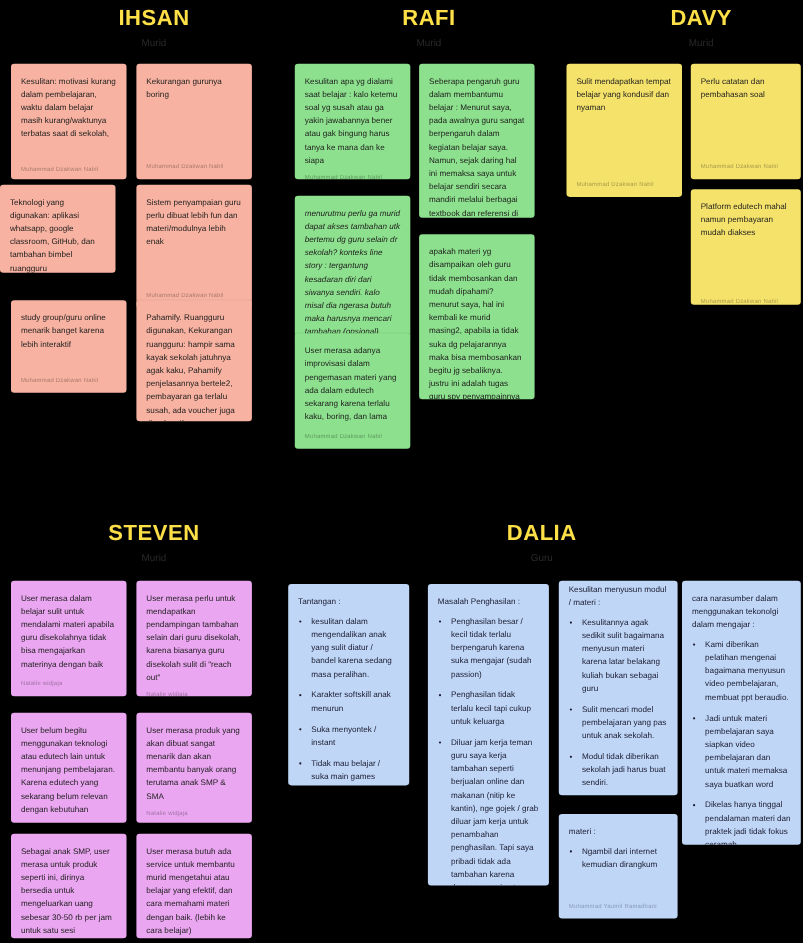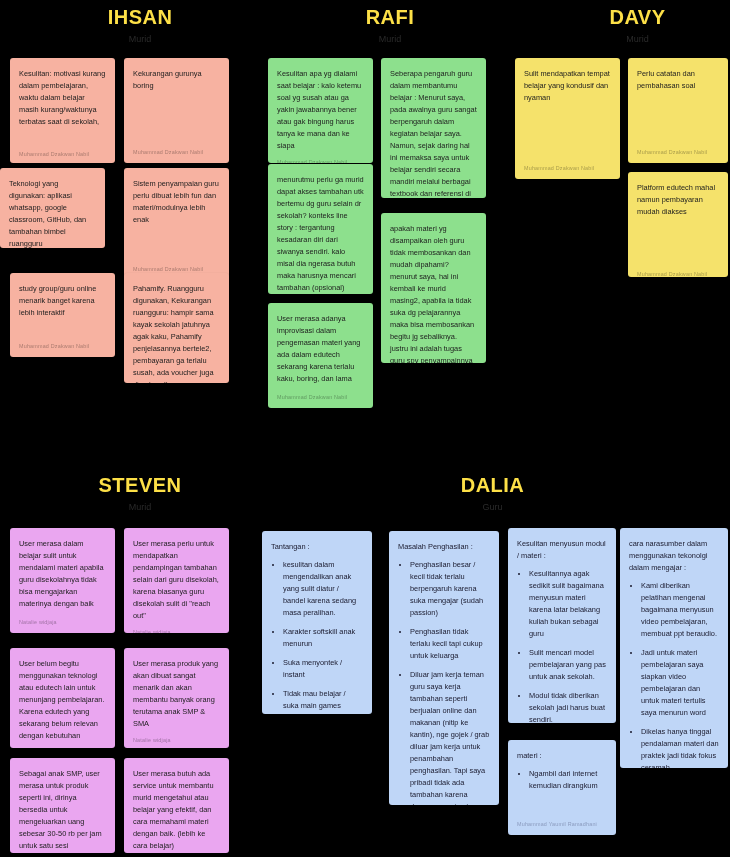--- a/index.html
+++ b/index.html
@@ -116,21 +116,21 @@
   </div>
 
   <div class="note green" style="left:268px; top:58px; width:105px; height:105px;">
     <div class="body">Kesulitan apa yg dialami saat belajar : kalo ketemu soal yg susah atau ga yakin jawabannya bener atau gak bingung harus tanya ke mana dan ke siapa</div>
     <div class="author">Muhammad Dzakwan Nabil</div>
   </div>
   <div class="note green" style="left:381px; top:58px; width:105px; height:140px;">
     <div class="body">Seberapa pengaruh guru dalam membantumu belajar : Menurut saya, pada awalnya guru sangat berpengaruh dalam kegiatan belajar saya. Namun, sejak daring hal ini memaksa saya untuk belajar sendiri secara mandiri melalui berbagai textbook dan referensi di internet.</div>
 
   </div>
-  <div class="note green" style="left:268px; top:164px; width:105px; height:130px;">
+  <div class="note green" style="left:268px; top:178px; width:105px; height:130px;font-style:italic;">
     <div class="body">menurutmu perlu ga murid dapat akses tambahan utk bertemu dg guru selain dr sekolah? konteks line story : tergantung kesadaran diri dari siwanya sendiri. kalo misal dia ngerasa butuh maka harusnya mencari tambahan (opsional)</div>
 
   </div>
   <div class="note green" style="left:381px; top:213px; width:105px; height:150px;">
     <div class="body">apakah materi yg disampaikan oleh guru tidak membosankan dan mudah dipahami? menurut saya, hal ini kembali ke murid masing2, apabila ia tidak suka dg pelajarannya maka bisa membosankan begitu jg sebaliknya. justru ini adalah tugas guru spy penyampainnya menjadi fun dan menyenangkan.</div>
 
   </div>
   <div class="note green" style="left:268px; top:303px; width:105px; height:105px;">
     <div class="body">User merasa adanya improvisasi dalam pengemasan materi yang ada dalam edutech sekarang karena terlalu kaku,  boring, dan lama</div>
     <div class="author">Muhammad Dzakwan Nabil</div>
@@ -192,21 +192,21 @@
       <p>Masalah Penghasilan :</p>
       <ul>
         <li>Penghasilan besar / kecil tidak terlalu berpengaruh karena suka mengajar (sudah passion)</li>
         <li>Penghasilan tidak terlalu kecil tapi cukup untuk keluarga</li>
         <li>Diluar jam kerja teman guru saya kerja tambahan seperti berjualan online dan makanan (nitip ke kantin), nge gojek / grab diluar jam kerja untuk penambahan penghasilan. Tapi saya pribadi tidak ada tambahan karena dengan suami satu tempat kerja.</li>
       </ul>
     </div>
 
   </div>
 
-  <div class="note blue" style="left:508px; top:528px; width:108px; height:195px;">
+  <div class="note blue" style="left:508px; top:528px; width:108px; height:195px;justify-content:center;">
     <div class="body">
       <p>Kesulitan menyusun modul / materi :</p>
       <ul>
         <li>Kesulitannya agak sedikit sulit bagaimana menyusun materi karena latar belakang kuliah bukan sebagai guru</li>
         <li>Sulit mencari model pembelajaran yang pas untuk anak sekolah.</li>
         <li>Modul tidak diberikan sekolah jadi harus buat sendiri.</li>
       </ul>
     </div>
 
   </div>
@@ -219,20 +219,20 @@
       </ul>
     </div>
     <div class="author">Muhammad Yaumil Ramadhani</div>
   </div>
 
   <div class="note blue" style="left:620px; top:528px; width:108px; height:240px;">
     <div class="body">
       <p>cara narasumber dalam menggunakan tekonolgi dalam mengajar :</p>
       <ul>
         <li>Kami diberikan pelatihan mengenai bagaimana menyusun video pembelajaran, membuat ppt beraudio.</li>
-        <li>Jadi untuk materi pembelajaran saya siapkan video pembelajaran dan untuk materi tertulis saya menurun word</li>
+        <li>Jadi untuk materi pembelajaran saya siapkan video pembelajaran dan untuk materi memaksa saya buatkan word</li>
         <li>Dikelas hanya tinggal pendalaman materi dan praktek jadi tidak fokus ceramah.</li>
       </ul>
     </div>
 
   </div>
 
 </div>
 
 </body></html>

